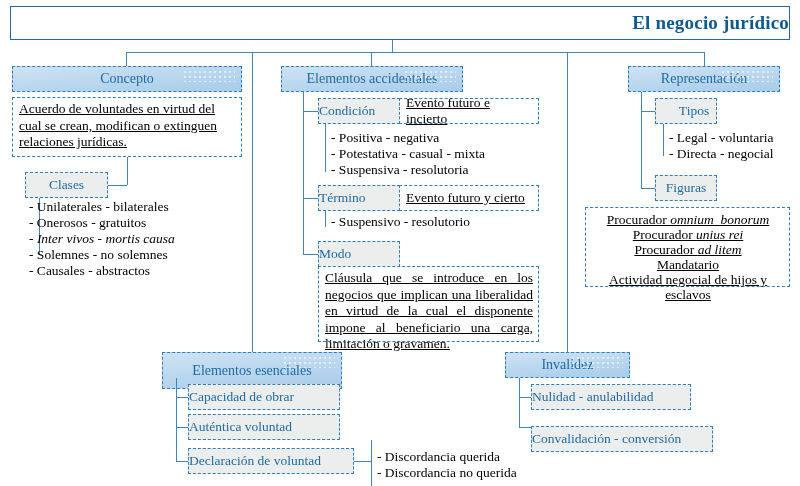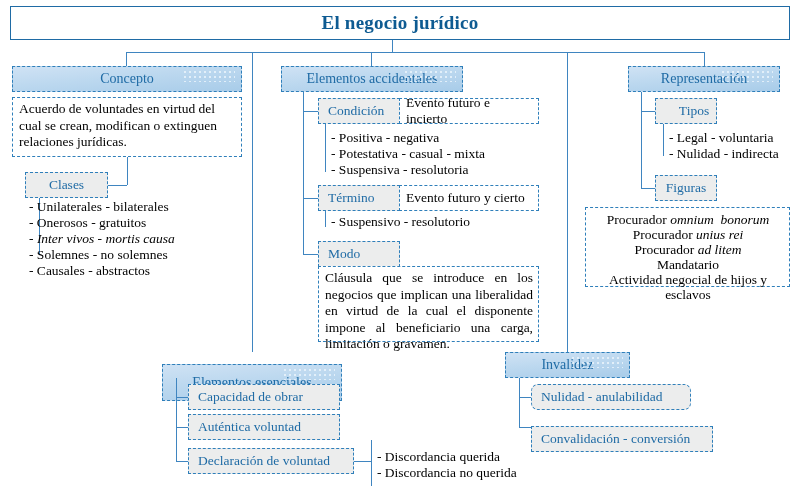--- a/index.html
+++ b/index.html
@@ -13,21 +13,21 @@
   }
   #canvas{position:relative;width:800px;height:486px;}
 
   
   .node{position:absolute;box-sizing:border-box;}
 
   
   .title-box{
     border:1px solid #1f6ba5;
     background:#fff;
-    display:flex;align-items:center;justify-content:center;
+    display:flex;align-items:center;justify-content:flex-end;
     color:#0e5b92;
     font-weight:bold;
     font-size:19px;
     letter-spacing:.2px;
   }
 
   
   .hdr{
     border:1px dashed #2f7fba;
     background:linear-gradient(175deg,#cfe2f4 0%,#bcd8ef 45%,#a8cce9 100%);
@@ -42,35 +42,35 @@
       radial-gradient(circle at 2px 2px,#e9f3fb 1px,transparent 1.2px) 0 0/5px 5px;
     opacity:.85;pointer-events:none;
   }
 
   
   .sub{
     border:1px dashed #2f7fba;
     background:#eceded;
     color:#1f6ba5;
     display:flex;align-items:center;
-    padding-left:9px;
+    padding-left:0;
     font-size:13.5px;
     position:absolute;box-sizing:border-box;
   }
   .sub.center{justify-content:center;padding-left:0;}
 
   
   .panel{
     border:1px dashed #2f7fba;
     background:#fff;
     color:#000;
     font-size:13.5px;
     line-height:16.5px;
     padding:3px 5px 3px 6px;
-    position:absolute;box-sizing:border-box;
+    position:absolute;box-sizing:border-box;text-decoration:underline;
   }
   .panel.just{text-align:justify;}
   .panel.mid{text-align:center;}
   .panel.vc{display:flex;align-items:center;}
 
   
   .bul{
     position:absolute;
     font-size:13.5px;
     line-height:16px;
@@ -179,36 +179,36 @@
   <div class="ln lnv" style="left:641px;top:92px;height:96px;"></div>
   <div class="ln lnh" style="left:641px;top:111px;width:15px;"></div>
   <div class="ln lnh" style="left:641px;top:188px;width:15px;"></div>
 
   <div class="sub center" style="left:655px;top:98px;width:62px;height:26px;padding-left:16px;">
     <span>Tipos</span>
   </div>
   <div class="ln lnv" style="left:663px;top:124px;height:32px;"></div>
   <div class="bul" style="left:669px;top:130px;">
     <div>- Legal - voluntaria</div>
-    <div>- Nulidad - indirecta</div>
+    <div>- Directa - negocial</div>
   </div>
 
   <div class="sub center" style="left:655px;top:175px;width:62px;height:26px;">
     <span>Figuras</span>
   </div>
 
   <div class="panel mid" style="left:585px;top:207px;width:205px;height:80px;line-height:15px;padding-top:4px;">
     <div>Procurador <em>omnium&nbsp; bonorum</em></div>
     <div>Procurador <em>unius rei</em></div>
     <div>Procurador <em>ad litem</em></div>
     <div>Mandatario</div>
     <div>Actividad negocial de hijos y esclavos</div>
   </div>
 
-  <div class="hdr" style="left:162px;top:364px;width:180px;height:37px;text-align:center;">
+  <div class="hdr" style="left:162px;top:352px;width:180px;height:37px;text-align:center;">
     <span class="sparkle"></span>
     <span>Elementos esenciales</span>
   </div>
 
   <div class="ln lnv" style="left:176px;top:378px;height:84px;"></div>
   <div class="ln lnh" style="left:176px;top:397px;width:12px;"></div>
   <div class="ln lnh" style="left:176px;top:427px;width:12px;"></div>
   <div class="ln lnh" style="left:176px;top:461px;width:12px;"></div>
 
   <div class="sub" style="left:188px;top:384px;width:152px;height:26px;">
@@ -230,20 +230,20 @@
 
   <div class="hdr" style="left:505px;top:352px;width:125px;height:26px;">
     <span class="sparkle"></span>
     <span>Invalidez</span>
   </div>
 
   <div class="ln lnv" style="left:519px;top:378px;height:50px;"></div>
   <div class="ln lnh" style="left:519px;top:397px;width:12px;"></div>
   <div class="ln lnh" style="left:519px;top:427px;width:12px;"></div>
 
-  <div class="sub" style="left:531px;top:384px;width:160px;height:26px;border-radius:7px;">
+  <div class="sub" style="left:531px;top:384px;width:160px;height:26px;">
     <span>Nulidad - anulabilidad</span>
   </div>
   <div class="sub" style="left:531px;top:426px;width:182px;height:26px;">
     <span>Convalidación - conversión</span>
   </div>
 
 </div>
 
 </body></html>

